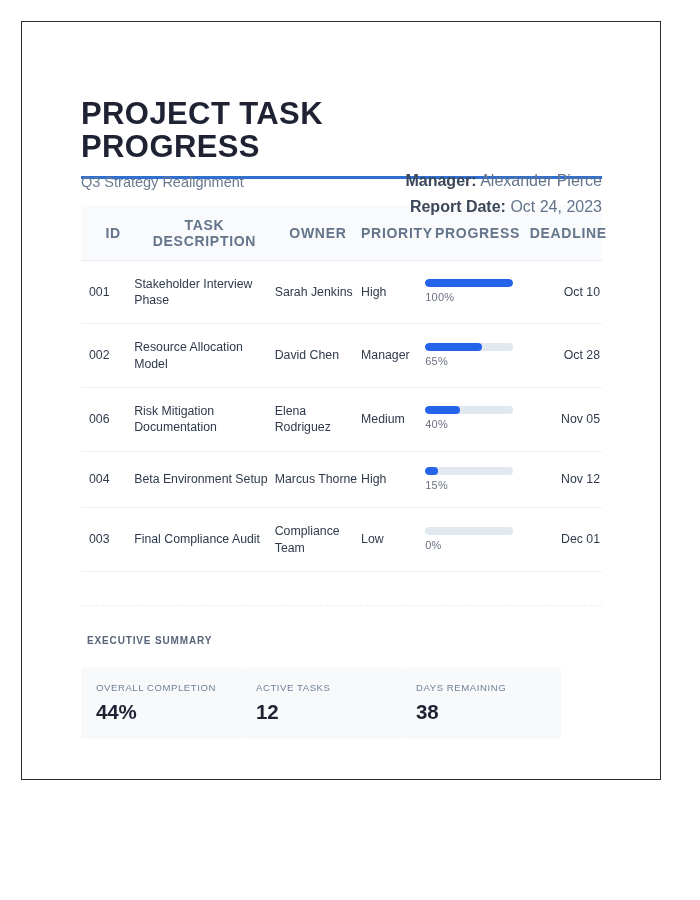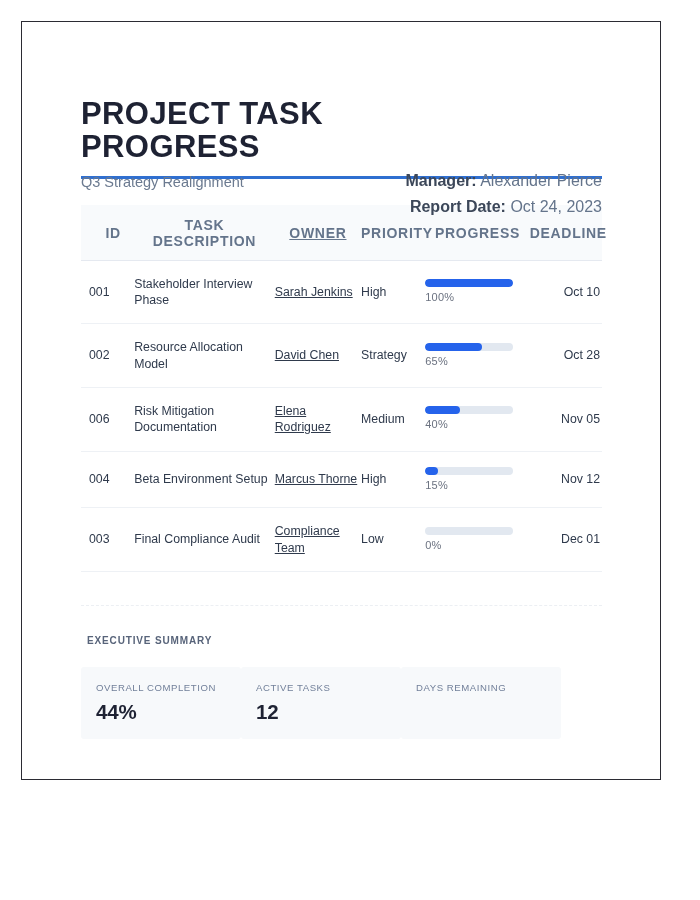--- a/index.html
+++ b/index.html
@@ -108,21 +108,21 @@
     padding: 15px 0 15px 0;
     vertical-align: middle;
     line-height: 1.33;
   }
   .task-table tbody tr:last-child td {
     border-bottom: 1px solid #eef1f5;
   }
 
   .col-id      { width: 42px;  padding-left: 8px !important; }
   .col-task    { width: 140px; }
-  .col-owner   { width: 86px; text-decoration: underline;  }
+  .col-owner   { width: 86px;  }
   .col-priority{ width: 64px;  }
   .col-progress{ width: 104px; }
   .col-deadline{ width: 70px;  text-align: right; padding-right: 2px !important; }
 
   thead .col-id { padding-left: 11px !important; }
   thead .col-deadline { text-align: right; }
 
   .cell-id {
     font-size: 11.5px;
     color: #4b5668;
@@ -248,21 +248,21 @@
                 </div>
                 <div class="progress-label">100%</div>
               </div>
             </td>
             <td class="col-deadline cell-deadline">Oct 10</td>
           </tr>
           <tr>
             <td class="col-id cell-id">002</td>
             <td class="col-task cell-task">Resource Allocation Model</td>
             <td class="col-owner cell-owner">David Chen</td>
-            <td class="col-priority priority-critical">Strategy</td>
+            <td class="col-priority priority-critical">Manager</td>
             <td class="col-progress">
               <div class="progress-wrap">
                 <div class="progress-track">
                   <div class="progress-fill" style="width:65%"></div>
                 </div>
                 <div class="progress-label">65%</div>
               </div>
             </td>
             <td class="col-deadline cell-deadline">Oct 28</td>
           </tr>
@@ -320,17 +320,18 @@
         <div class="summary-card">
           <div class="card-label">OVERALL COMPLETION</div>
           <div class="card-value">44%</div>
         </div>
         <div class="summary-card">
           <div class="card-label">ACTIVE TASKS</div>
           <div class="card-value">12</div>
         </div>
         <div class="summary-card">
           <div class="card-label">DAYS REMAINING</div>
+          <div class="card-value">38</div>
         </div>
       </div>
 
   </div>
 </div>
 
 </body></html>

